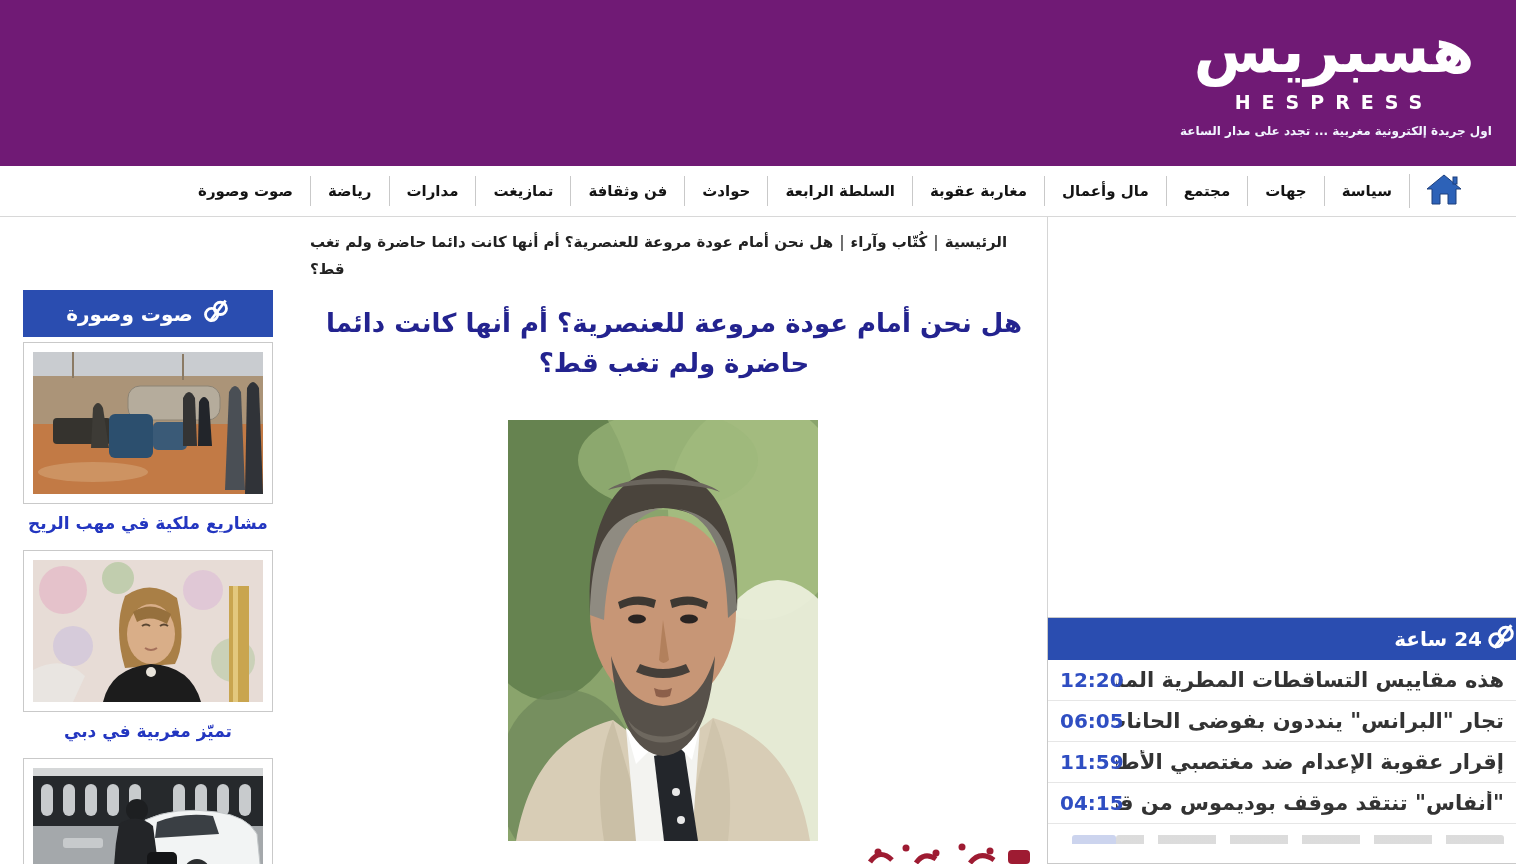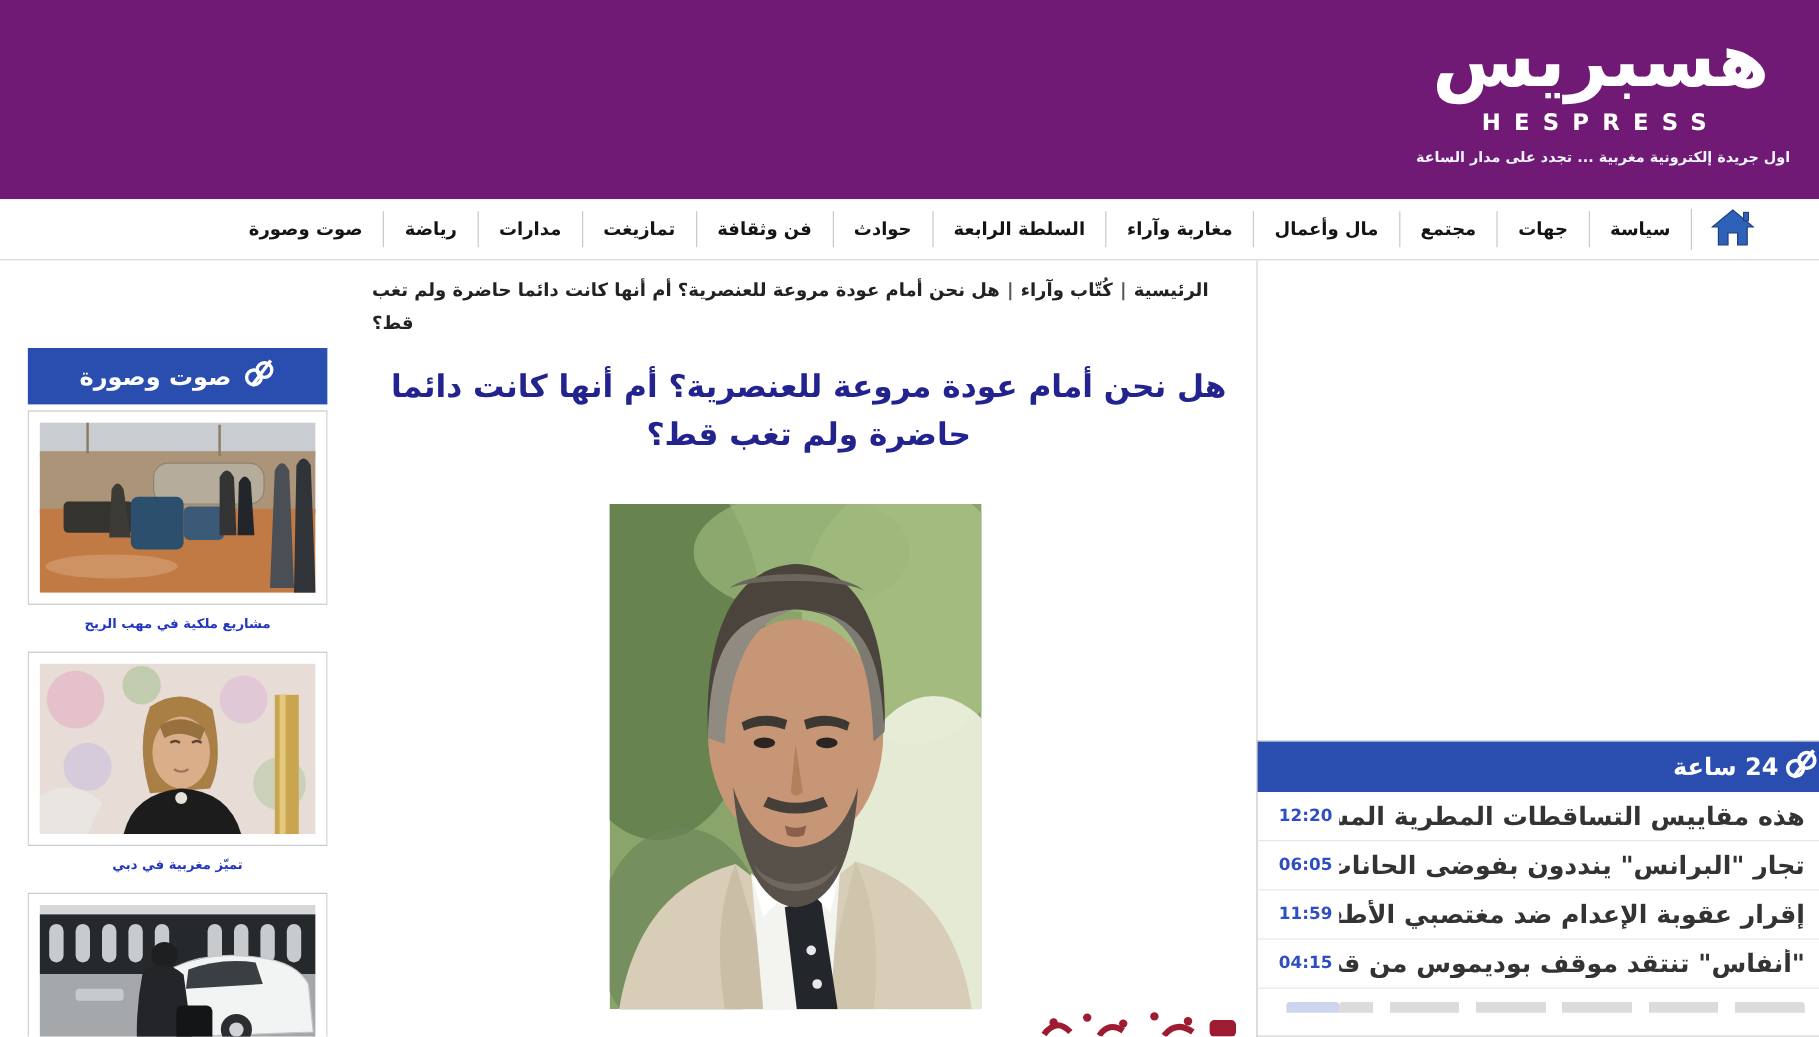--- a/index.html
+++ b/index.html
@@ -37,32 +37,32 @@
 
   
   .clipped-author { position:absolute; left:866px; top:842px; width:170px; height:22px; overflow:hidden; }
 
   
   .av-widget { position:absolute; left:23px; top:290px; width:250px; height:574px; overflow:hidden; }
   .widget-header { height:47px; background:#2a4db0; color:#fff; display:flex; align-items:center;
                    justify-content:center; gap:9px; font-size:20px; font-weight:bold; }
   .sb-card { margin-top:5px; border:1px solid #c9c9c9; background:#fff; padding:9px; }
   .sb-card svg { display:block; width:100%; }
-  .sb-caption { display:block; text-align:center; color:#2336c0; font-weight:bold; font-size:11px;
+  .sb-caption { display:block; text-align:center; color:#2336c0; font-weight:bold; font-size:17px;
                 padding:9px 2px 12px; text-decoration:none; cursor:pointer; }
 
   
   .right-rail { position:absolute; top:217px; right:0; width:469px; height:647px; border-left:1px solid #d5d5d5; }
   .t24-box { position:absolute; top:400px; left:-1px; right:0; bottom:0; background:#fff;
              border:1px solid #c9c9c9; border-right:none; }
   .t24-header { height:42px; background:#2a4db0; color:#fff; display:flex; align-items:center;
                 gap:4px; font-size:20px; font-weight:bold; }
   .t24-row { display:flex; align-items:center; height:41px; padding:0 12px; border-bottom:1px solid #e6e6e6; cursor:pointer; }
   .t24-title { flex:1; font-size:21px; font-weight:bold; color:#333; text-align:right; white-space:nowrap; overflow:hidden; }
-  .t24-time { width:56px; font-size:14px; font-weight:bold; color:#2f4ec2; direction:ltr; text-align:center; }
+  .t24-time { width:56px; font-size:20px; font-weight:bold; color:#2f4ec2; direction:ltr; text-align:right; }
   .t24-partial { display:flex; align-items:flex-start; height:20px; overflow:hidden; padding:0 12px; }
   .ghost-text { flex:1; height:26px; margin-top:11px; border-radius:3px; opacity:.55;
                 background:repeating-linear-gradient(to left, #bfbfbf 0 58px, transparent 58px 72px); }
   .ghost-time { width:44px; height:26px; margin-top:11px; margin-left:12px; background:#aab8e2; border-radius:3px; opacity:.6; }
 
   .icon-mark { flex:0 0 auto; }
 </style>
 </head>
 <body>
 
@@ -80,21 +80,21 @@
       <svg width="36" height="31" viewBox="0 0 36 31">
         <path d="M18 1 L35 15 L30 15 L30 30 L22 30 L22 20 L14 20 L14 30 L6 30 L6 15 L1 15 Z" fill="#2d62b8" stroke="#1d3f7d" stroke-width="1"></path>
         <rect x="27" y="3" width="4" height="7" fill="#2d62b8" stroke="#1d3f7d" stroke-width="1"></rect>
       </svg>
     </span>
   </span>
   <a class="nav-item">سياسة</a>
   <a class="nav-item">جهات</a>
   <a class="nav-item">مجتمع</a>
   <a class="nav-item">مال وأعمال</a>
-  <a class="nav-item">مغاربة وآراء</a>
+  <a class="nav-item">مغاربة عقوبة</a>
   <a class="nav-item">السلطة الرابعة</a>
   <a class="nav-item">حوادث</a>
   <a class="nav-item">فن وثقافة</a>
   <a class="nav-item">تمازيغت</a>
   <a class="nav-item">مدارات</a>
   <a class="nav-item">رياضة</a>
   <a class="nav-item">صوت وصورة</a>
 </nav>
 
 <div class="breadcrumb">

